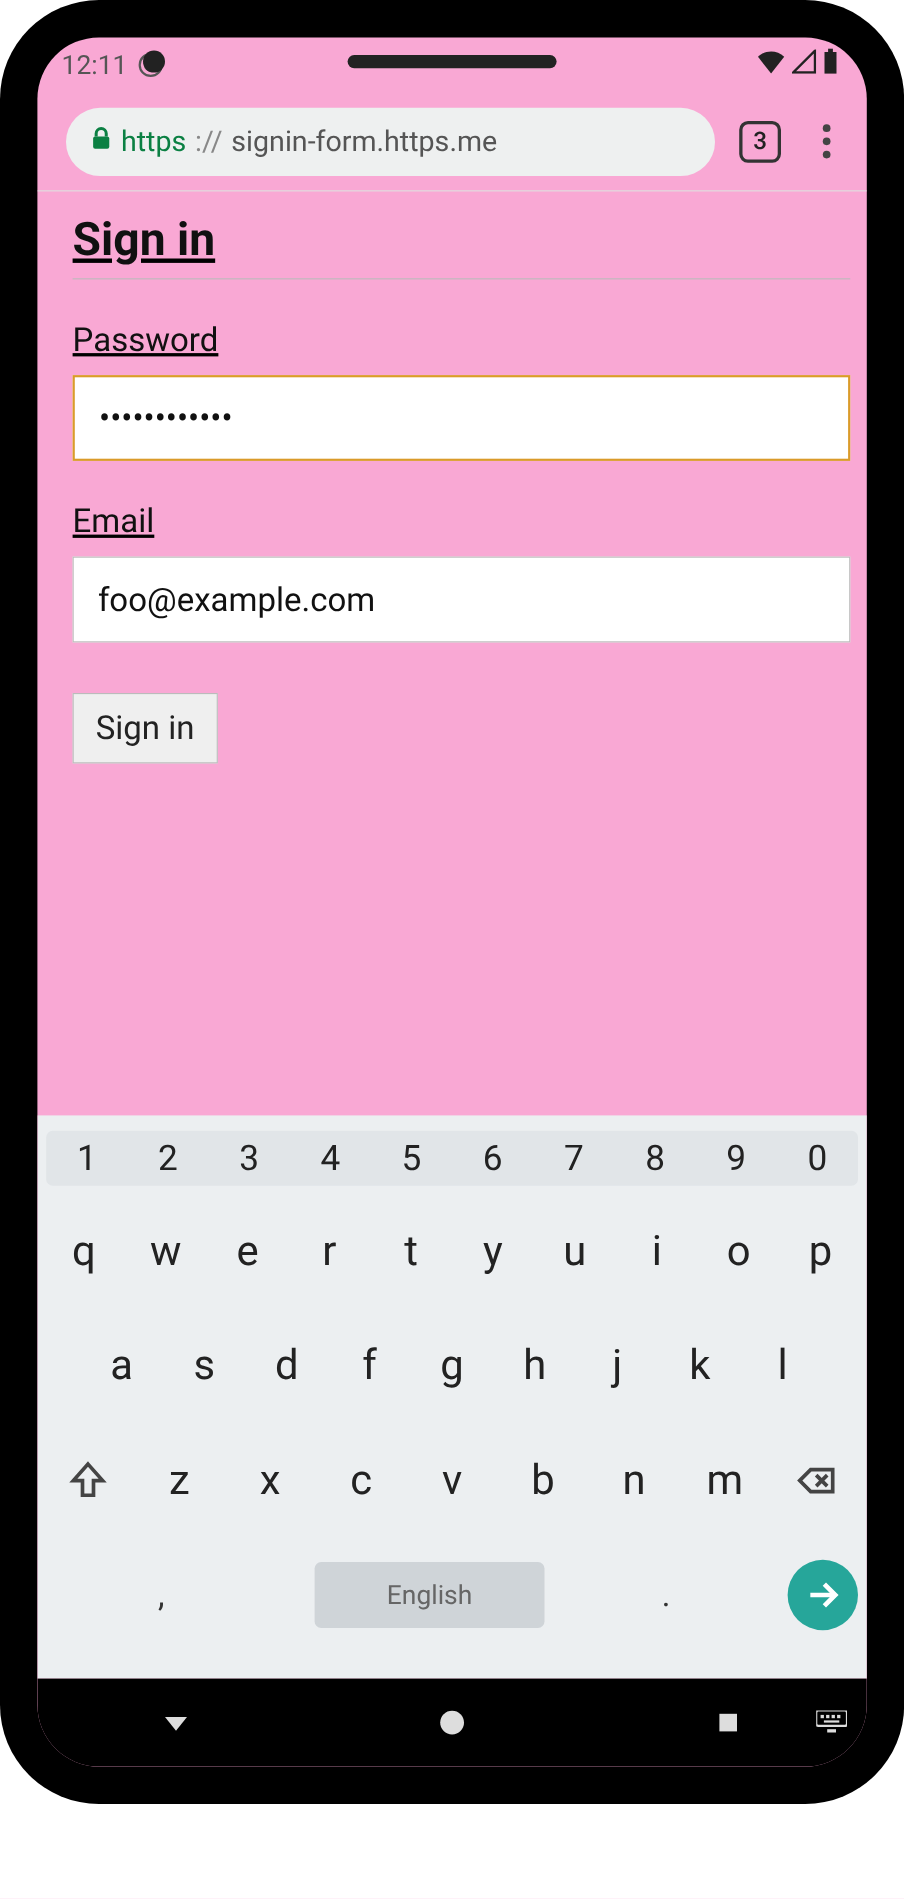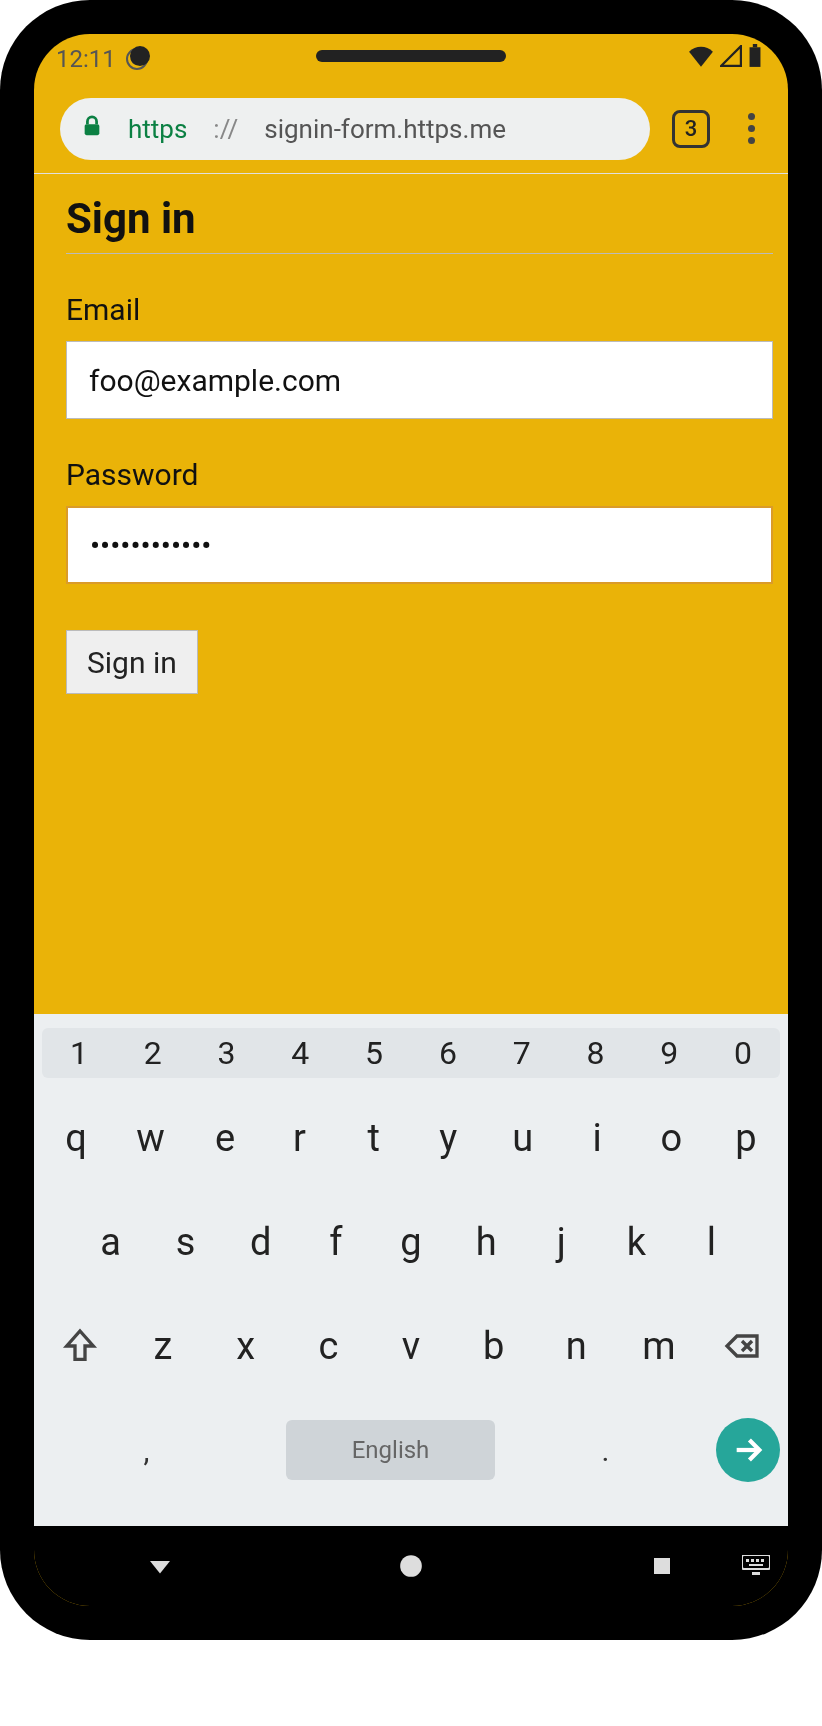--- a/index.html
+++ b/index.html
@@ -8,21 +8,21 @@
 
   
   .phone {
     position:absolute; left:0; right:0; top:0;
     width:822px; height:1640px;
     background:#000;
     border-radius:90px;
     padding:34px;
   }
   .screen {
-    background:#eab308;
+    background:#f9a8d4;
     width:100%; height:100%;
     border-radius:56px;
     overflow:hidden;
     display:flex; flex-direction:column;
   }
   .side-btn { position:absolute; background:#000; border-radius:8px; }
   .side-btn.pwr { right:-10px; top:390px; width:12px; height:120px; }
   .side-btn.vol { right:-10px; top:560px; width:12px; height:230px; }
 
   .speaker { position:absolute; top:50px; left:50%; transform:translateX(-50%);
@@ -35,32 +35,32 @@
     padding:0 26px 0 22px; color:#555; font-size:24px; }
   .status-left { display:flex; align-items:center; gap:10px; }
   .status-right { display:flex; align-items:center; gap:6px; }
   .dnd { width:22px; height:22px; border:2px solid #555; border-radius:50%;
     display:flex; align-items:center; justify-content:center; font-size:14px; }
 
   
   .toolbar { height:90px; display:flex; align-items:center; padding:0 18px 0 26px; gap:22px;
     border-bottom:1px solid #e0e0e0; }
   .omnibox { flex:1; height:62px; background:#eef0f0; border-radius:31px;
-    display:flex; align-items:center; padding:0 22px; gap:26px; color:#333; font-size:26px; }
+    display:flex; align-items:center; padding:0 22px; gap:8px; color:#333; font-size:26px; }
   .lock { color:#0b8043; font-size:22px; }
   .scheme { color:#0b8043; }
   .sep { color:#888; }
   .host { color:#555; }
   .tabs-btn { width:38px; height:38px; border:3px solid #333; border-radius:8px;
     display:flex; align-items:center; justify-content:center; font-size:22px; font-weight:500; color:#222; }
   .kebab { width:38px; height:38px; display:flex; flex-direction:column; align-items:center; justify-content:center; gap:5px; }
   .kebab span { width:7px; height:7px; background:#444; border-radius:50%; }
 
   
-  .page { flex:1; padding:20px 15px 0 32px; overflow:hidden; }
+  .page { flex:1; padding:20px 15px 0 32px; overflow:hidden;text-decoration:underline; }
   h1 { font-size:42px; font-weight:700; color:#111; border-bottom:1px solid #bbb; padding-bottom:10px; }
   .field { margin-top:38px; }
   .field label { display:block; font-size:30px; color:#111; margin-bottom:14px; }
   .field input { width:100%; height:78px; font-size:30px; padding:0 22px;
     border:1px solid #bbb; background:#fff; color:#111; }
   .field input.focused { border:2px solid #da9b2a; outline:none; }
   .submit { margin-top:46px; height:64px; padding:0 20px; font-size:30px; color:#222;
     background:#efefef; border:1px solid #bbb; }
 
   
@@ -149,27 +149,27 @@
         <span></span>
           <span></span>
           <span></span>
       </div>
     </div>
 
     <div class="page">
       <h1>Sign in</h1>
 
       <div class="field">
+        <label>Password</label>
+        <input type="text" class="focused" value="••••••••••••" style="">
+      </div>
+
+      <div class="field">
         <label>Email</label>
         <input type="text" value="foo@example.com" style="">
-      </div>
-
-      <div class="field">
-        <label>Password</label>
-        <input type="text" class="focused" value="••••••••••••" style="">
       </div>
 
       <button class="submit">Sign in</button>
     </div>
 
     <div class="kbd">
       <div class="num-row">
         <div class="k">1</div>
         <div class="k">2</div>
         <div class="k">3</div>

